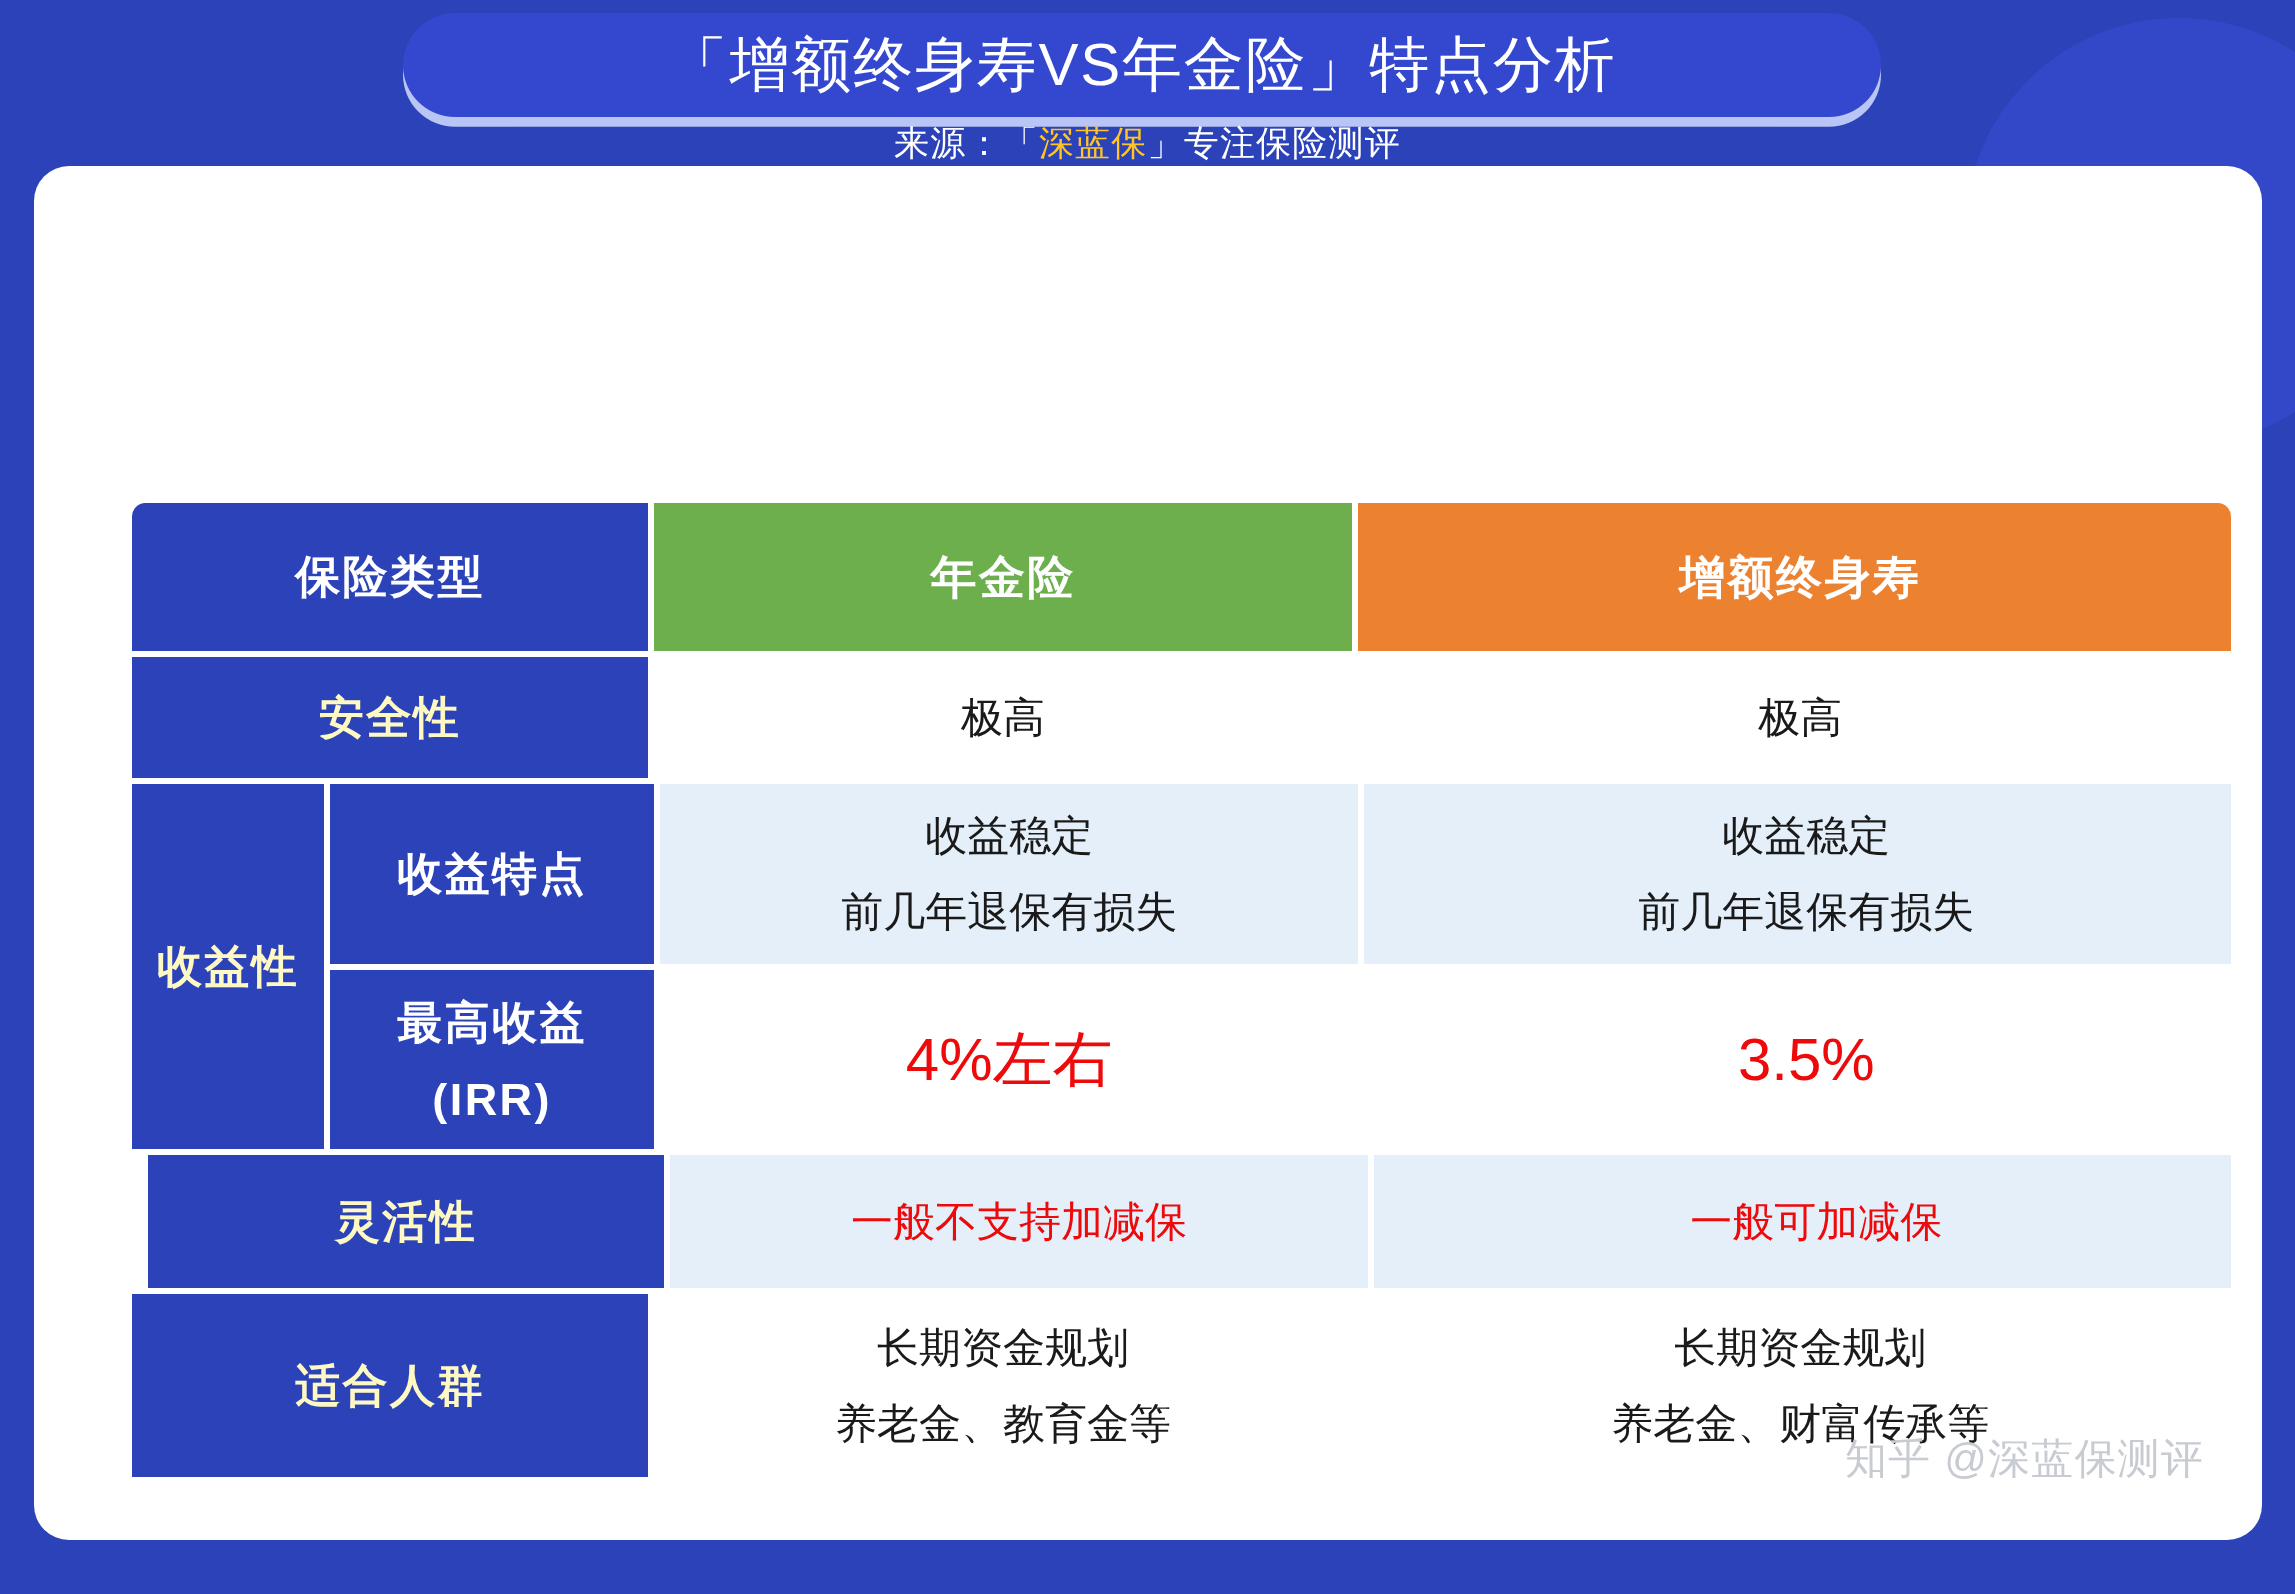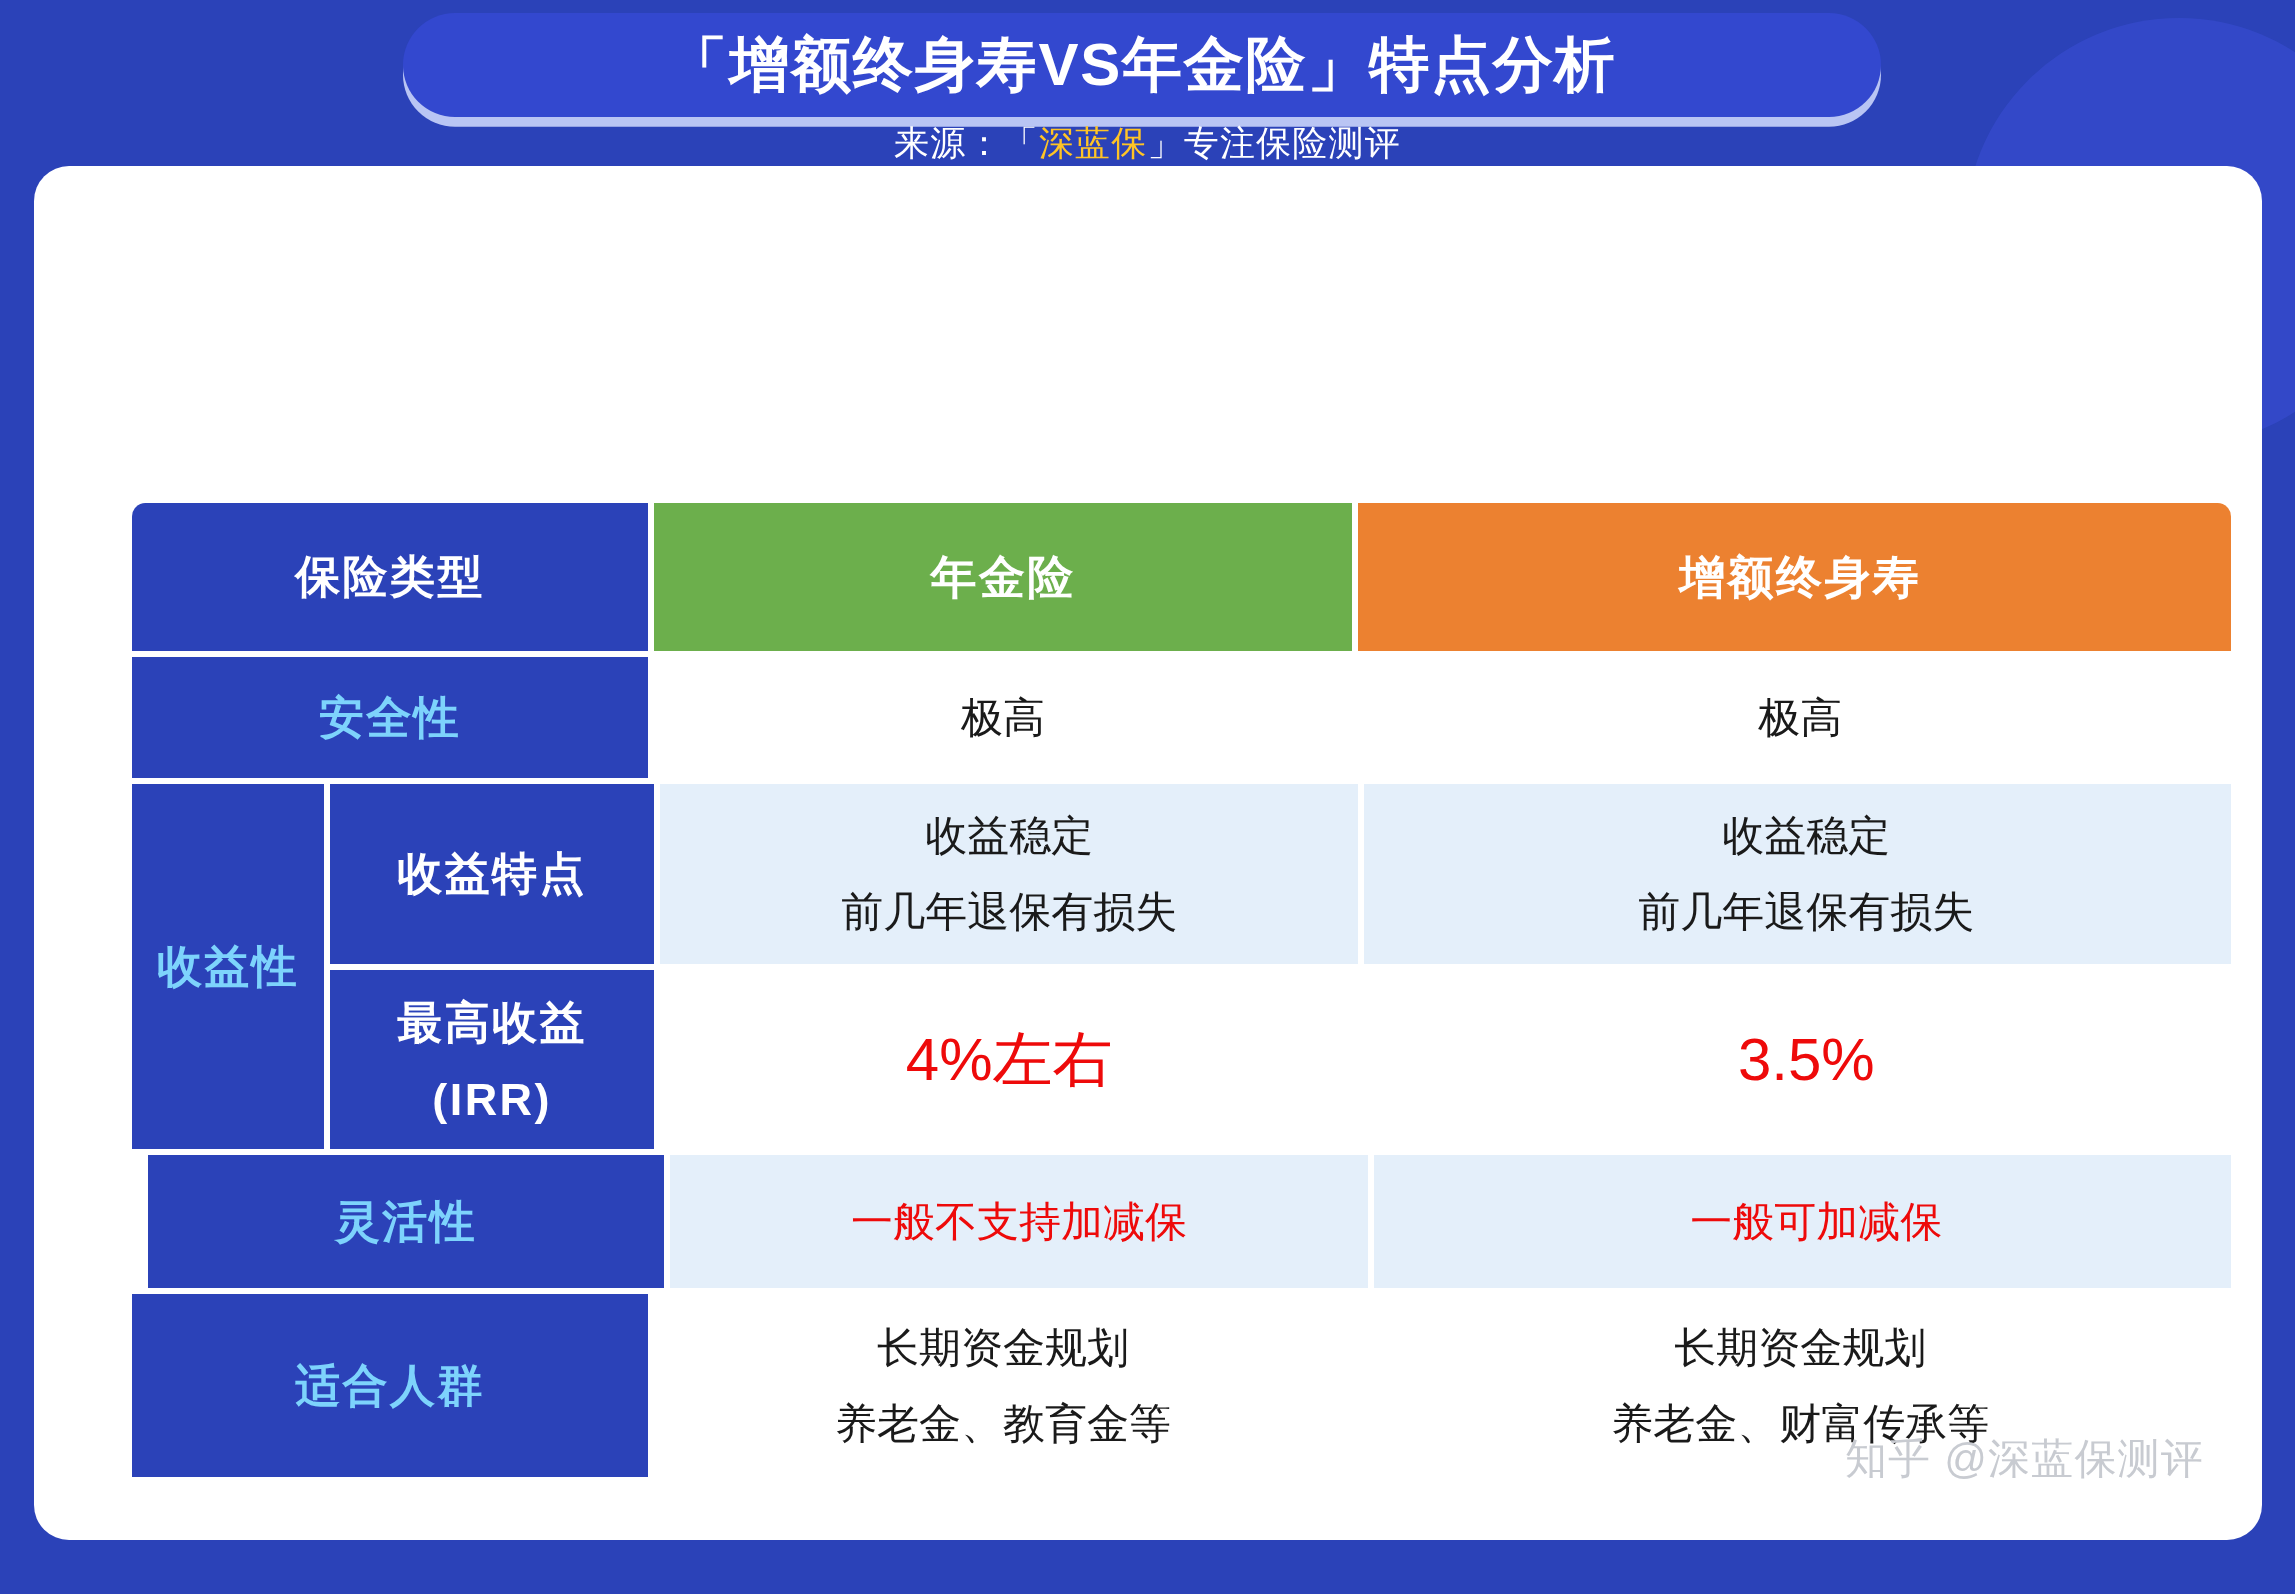--- a/index.html
+++ b/index.html
@@ -57,21 +57,21 @@
     z-index:6;
   }
   .title-pill2{
     position:absolute;left:403px;top:13.4px;
     width:1478px;height:104px;
     border-radius:55px;
     z-index:7;
     display:flex;align-items:center;justify-content:center;
   }
   .title-text{
-    color:#FFFFFF;font-size:60px;font-weight:bold;letter-spacing:1.8px;
+    color:#FFFFFF;font-size:60px;font-weight:normal;letter-spacing:1.8px;
     white-space:nowrap;
   }
   .subtitle{
     position:absolute;left:0;right:0;top:120px;
     text-align:center;z-index:8;
     font-size:35px;color:#FFFFFF;letter-spacing:1.2px;white-space:nowrap;
   }
   .subtitle .hl{color:#FFC425;}
 
   
@@ -80,21 +80,21 @@
     width:2099px;height:1133px;
     z-index:4;
     display:flex;flex-direction:column;
     border-radius:13.4px;
     overflow:hidden;
   }
   .row{display:flex;width:100%;}
   .sep{height:6.1px;background:#FFFFFF;width:100%;}
 
   .lbl{
-    background:#2B42B8;color:#7dd3fc;font-weight:bold;
+    background:#2B42B8;color:#fef9c3;font-weight:bold;
     display:flex;align-items:center;justify-content:center;
     font-size:45px;letter-spacing:2.4px;text-align:center;
   }
   .lbl.white{color:#FFFFFF;}
   .cell{
     display:flex;align-items:center;justify-content:center;
     text-align:center;font-size:42px;line-height:1.32;color:#1A1A1A;
     box-sizing:border-box;
   }
   .cell.alt{background:#E4EFFA;}

